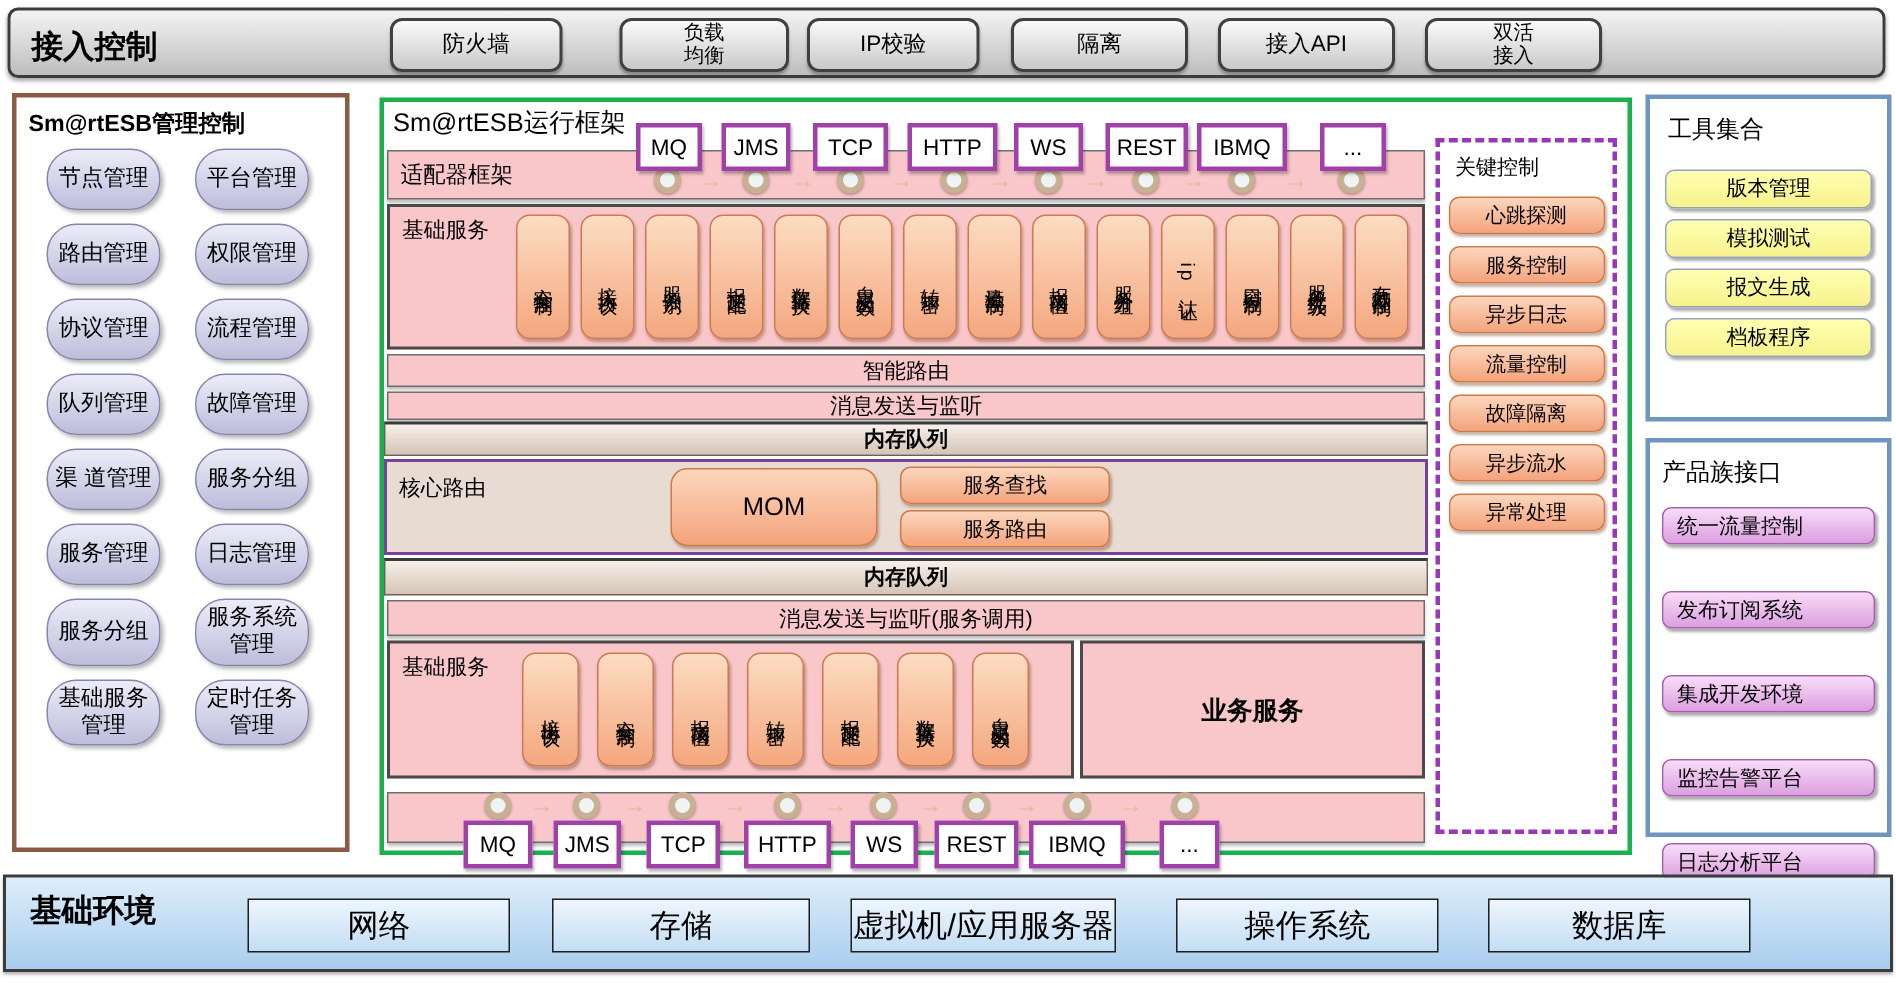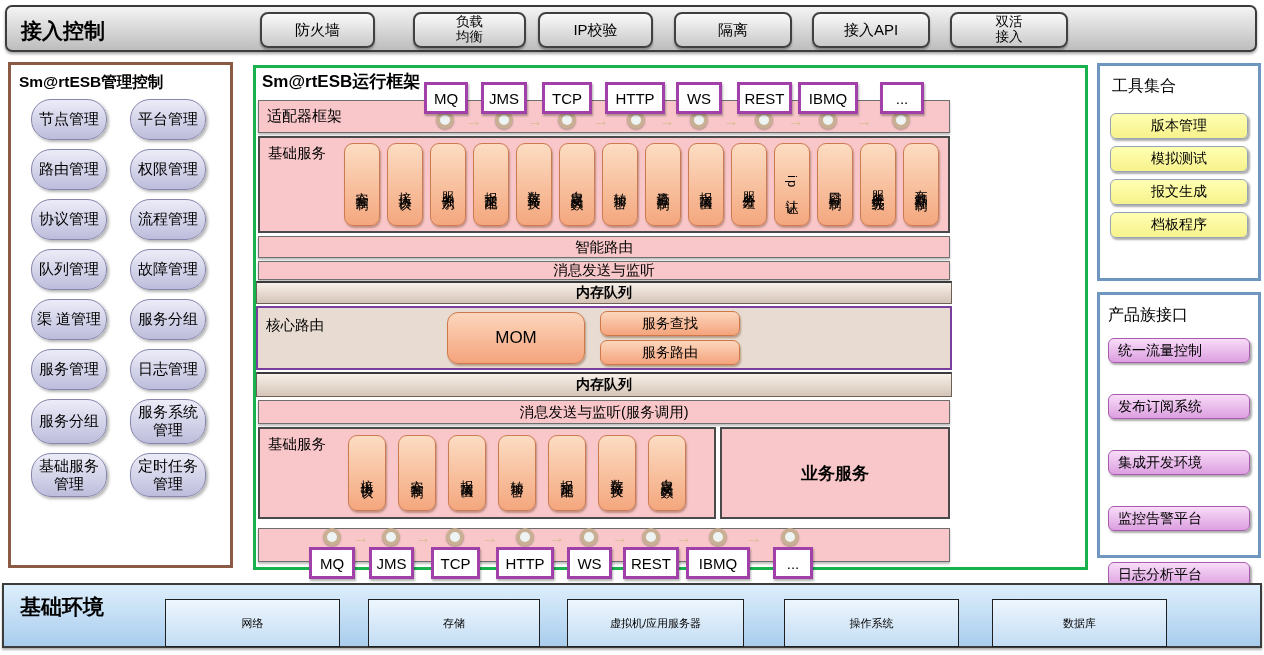--- a/index.html
+++ b/index.html
@@ -19,21 +19,21 @@
   
   .leftpanel { left:8px; top:62px; width:225px; height:506px; border:3px solid #8a5a44; background:#fff; }
   .leftpanel h2 { font-size:15.5px; font-weight:bold; margin:7px 0 4px 8px; }
   .lp-grid { display:grid; grid-template-columns:76px 76px; column-gap:23px; row-gap:9px; padding:2px 0 0 20px; }
   .lavbtn { width:76px; min-height:41px; border:1.5px solid #8585ad; border-radius:20px;
             background:linear-gradient(#ececf8,#bdbddc); display:flex; align-items:center; justify-content:center;
             text-align:center; font-size:15px; line-height:1.22; padding:3px 2px; box-shadow:2px 2px 3px #b5b5b5; }
 
   
   .centerpanel { left:253px; top:65px; width:835px; height:505px; border:3px solid #17b24e; background:#fff; }
-  .centerpanel-title { left:6px; top:2px; font-size:17px; font-weight:bold; }
+  .centerpanel-title { left:6px; top:2px; font-size:17px; font-weight:normal; }
   .pinkbar { background:#f9c7c9; border:1.5px solid #6e6e6e; box-shadow:0 2px 2px rgba(0,0,0,.25); }
   .barlabel { display:flex; align-items:center; padding-left:8px; font-size:15px; }
   .ctrbar { display:flex; align-items:center; justify-content:center; font-size:14.5px; }
   .tanbar { background:linear-gradient(#f7f0e9,#d5c4b7); border:1px solid #6e5f55; border-top:2.5px solid #3a3a3a;
             display:flex; align-items:center; justify-content:center; font-size:14px; font-weight:bold; }
   .proto { height:32px; background:#fff; border:3px solid #a040a8; display:flex; align-items:center;
            justify-content:center; font-size:15px; z-index:6; box-shadow:1px 2px 2px rgba(0,0,0,.3); }
   .proto-top { top:14px; } .proto-bot { top:479px; }
   .circle { width:18px; height:18px; border-radius:50%; background:#eef4f4; border:4px solid #c9af93;
             box-shadow:0 1px 2px rgba(0,0,0,.3); z-index:4; }
@@ -59,22 +59,22 @@
             border-radius:6px; display:flex; align-items:center; justify-content:center; font-size:14px;
             box-shadow:1.5px 2px 2px #adadad; }
   .vlbtn { height:25px; margin:0 8px; background:linear-gradient(#f8dcf8,#dc9fe0); border:1.5px solid #a85cb0;
            border-radius:6px; display:flex; align-items:center; padding-left:9px; font-size:14px;
            box-shadow:1.5px 2px 2px #adadad; }
 
   
   .botbar { left:2px; top:583px; width:1260px; height:65px; border:2px solid #3c3c3c;
             background:linear-gradient(#ddeefb,#a9cdee); box-shadow:0 2px 2px rgba(0,0,0,.3); }
   .botbar-title { left:16px; top:8px; font-size:21px; font-weight:bold; }
-  .bluebox { top:14px; height:48px; background:linear-gradient(#eef6fd,#c3ddf4); border:1.5px solid #1f1f1f;
-             display:flex; align-items:center; justify-content:center; font-size:11px; }
+  .bluebox { top:14px; height:36px; background:linear-gradient(#eef6fd,#c3ddf4); border:1.5px solid #1f1f1f;
+             display:flex; align-items:center; justify-content:center; font-size:21px; }
 </style>
 </head>
 <body>
 
 <div id="stage">
 
   <div class="abs topbar">
     <div class="abs topbar-title">接入控制</div>
     <div class="abs greybtn" style="left:253px;width:115px">防火墙</div>
     <div class="abs greybtn" style="left:406px;width:113px;font-size:13.5px">负载
@@ -204,20 +204,32 @@
 
     <div class="abs proto proto-bot" style="left:53px;width:46px">MQ</div>
     <div class="abs proto proto-bot" style="left:113px;width:45px">JMS</div>
     <div class="abs proto proto-bot" style="left:175px;width:49px">TCP</div>
     <div class="abs proto proto-bot" style="left:240px;width:58px">HTTP</div>
     <div class="abs proto proto-bot" style="left:311px;width:45px">WS</div>
     <div class="abs proto proto-bot" style="left:367px;width:56px">REST</div>
     <div class="abs proto proto-bot" style="left:430px;width:64px">IBMQ</div>
     <div class="abs proto proto-bot" style="left:517px;width:40px">...</div>
 
+    <div class="abs keyctl">
+      <h3>关键控制</h3>
+      <div class="kbtns">
+        <div class="obtn">心跳探测</div>
+        <div class="obtn">服务控制</div>
+        <div class="obtn">异步日志</div>
+        <div class="obtn">流量控制</div>
+        <div class="obtn">故障隔离</div>
+        <div class="obtn">异步流水</div>
+        <div class="obtn">异常处理</div>
+      </div>
+    </div>
   </div>
 
   <div class="abs rpanel" style="left:1097px;top:63px;height:218px">
     <h2>工具集合</h2>
     <div style="display:flex;flex-direction:column;gap:7px;margin-top:16px">
       <div class="ylwbtn">版本管理</div>
       <div class="ylwbtn">模拟测试</div>
       <div class="ylwbtn">报文生成</div>
       <div class="ylwbtn">档板程序</div>
     </div>

